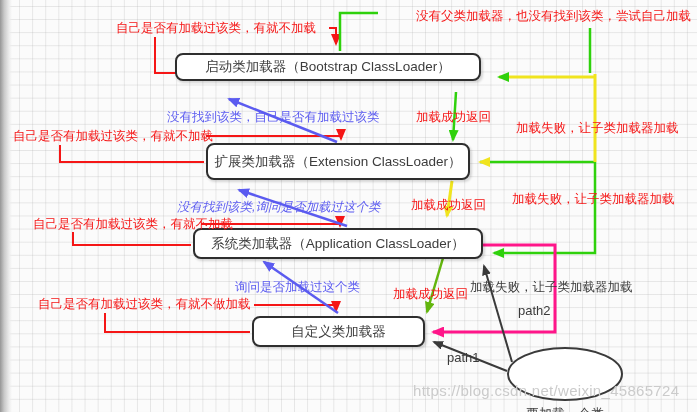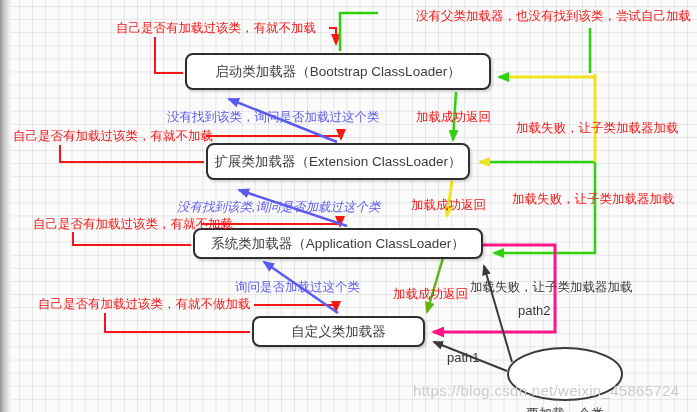--- a/index.html
+++ b/index.html
@@ -18,21 +18,21 @@
     background:linear-gradient(to right,#969696,#c9c9c9 35%,#ececec 75%,rgba(236,236,236,0));
   }
   svg.layer{position:absolute;left:0;top:0;}
   
   .node{
     position:absolute;background:#fff;border:2px solid var(--c-box,#2e2e2e);
     border-radius:8px;display:flex;align-items:center;justify-content:center;
     font-size:13.5px;color:#3d3d3d;box-shadow:1.5px 2px 2.5px rgba(0,0,0,0.15);
     white-space:nowrap;box-sizing:border-box;
   }
-  #node-bootstrap   {left:185px;top:53px; width:306px;height:37px;}
+  #node-bootstrap   {left:175px;top:53px; width:306px;height:28px;}
   #node-extension   {left:206px;top:143px;width:264px;height:37px;}
   #node-application {left:193px;top:228px;width:290px;height:31px;text-align:center;}
   #node-custom      {left:252px;top:316px;width:173px;height:31px;text-align:right;}
   
   .lbl{position:absolute;font-size:12.5px;white-space:nowrap;line-height:1.15;}
   .lbl.red  {color:var(--c-red);}
   .lbl.blue {color:var(--c-blue);}
   .lbl.black{color:var(--c-black);}
   #lbl-no-parent {left:384px;top:9px;margin-left:32px;}
   #lbl-self1     {left:116px;top:21px;}
@@ -131,21 +131,21 @@
   </div>
   <div class="node" id="node-application">
     <span>系统类加载器（Application ClassLoader）</span>
   </div>
   <div class="node" id="node-custom">
     <span>自定义类加载器</span>
   </div>
 
   <div class="lbl red" id="lbl-no-parent">没有父类加载器，也没有找到该类，尝试自己加载</div>
   <div class="lbl red" id="lbl-self1">自己是否有加载过该类，有就不加载</div>
-  <div class="lbl blue" id="lbl-ask1">没有找到该类，询问是否加载过这个类</div>
+  <div class="lbl blue" id="lbl-ask1">没有找到该类，自己是否有加载过该类</div>
   <div class="lbl red" id="lbl-success1">加载成功返回</div>
   <div class="lbl red" id="lbl-fail1">加载失败，让子类加载器加载</div>
   <div class="lbl red" id="lbl-self2">自己是否有加载过该类，有就不加载</div>
   <div class="lbl blue" id="lbl-ask2">没有找到该类,询问是否加载过这个类</div>
   <div class="lbl red" id="lbl-success2">加载成功返回</div>
   <div class="lbl red" id="lbl-fail2">加载失败，让子类加载器加载</div>
   <div class="lbl red" id="lbl-self3">自己是否有加载过该类，有就不加载</div>
   <div class="lbl blue" id="lbl-ask3">询问是否加载过这个类</div>
   <div class="lbl red" id="lbl-success3">加载成功返回</div>
   <div class="lbl black" id="lbl-fail3">加载失败，让子类加载器加载</div>

